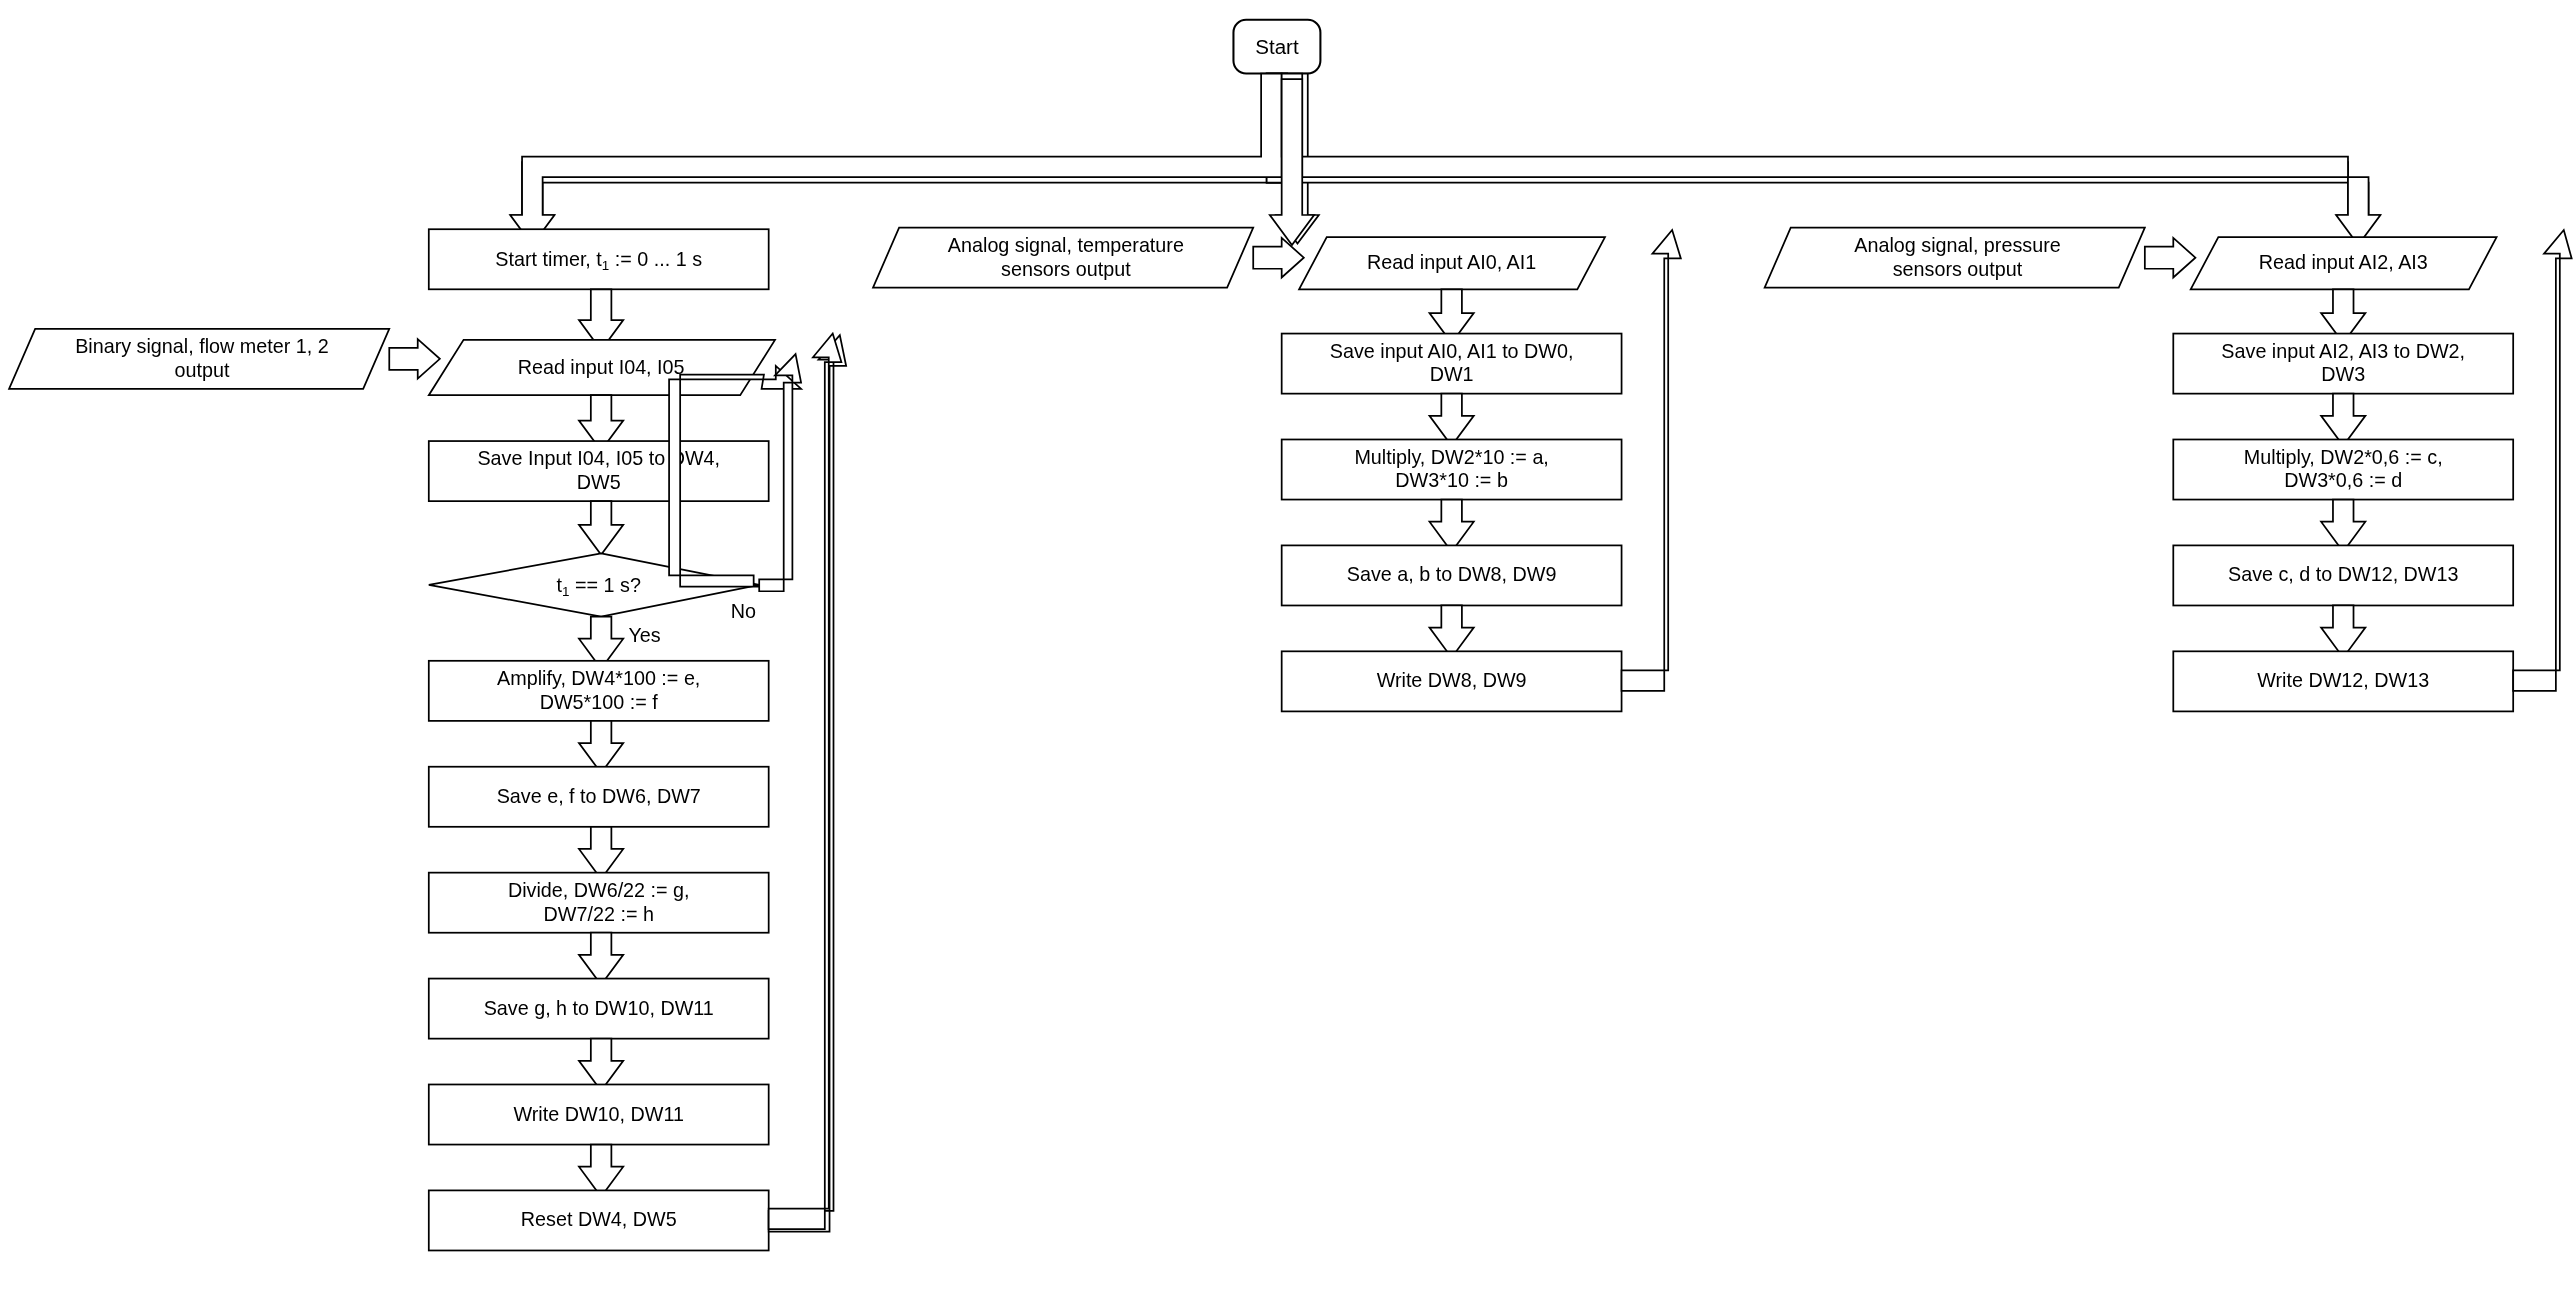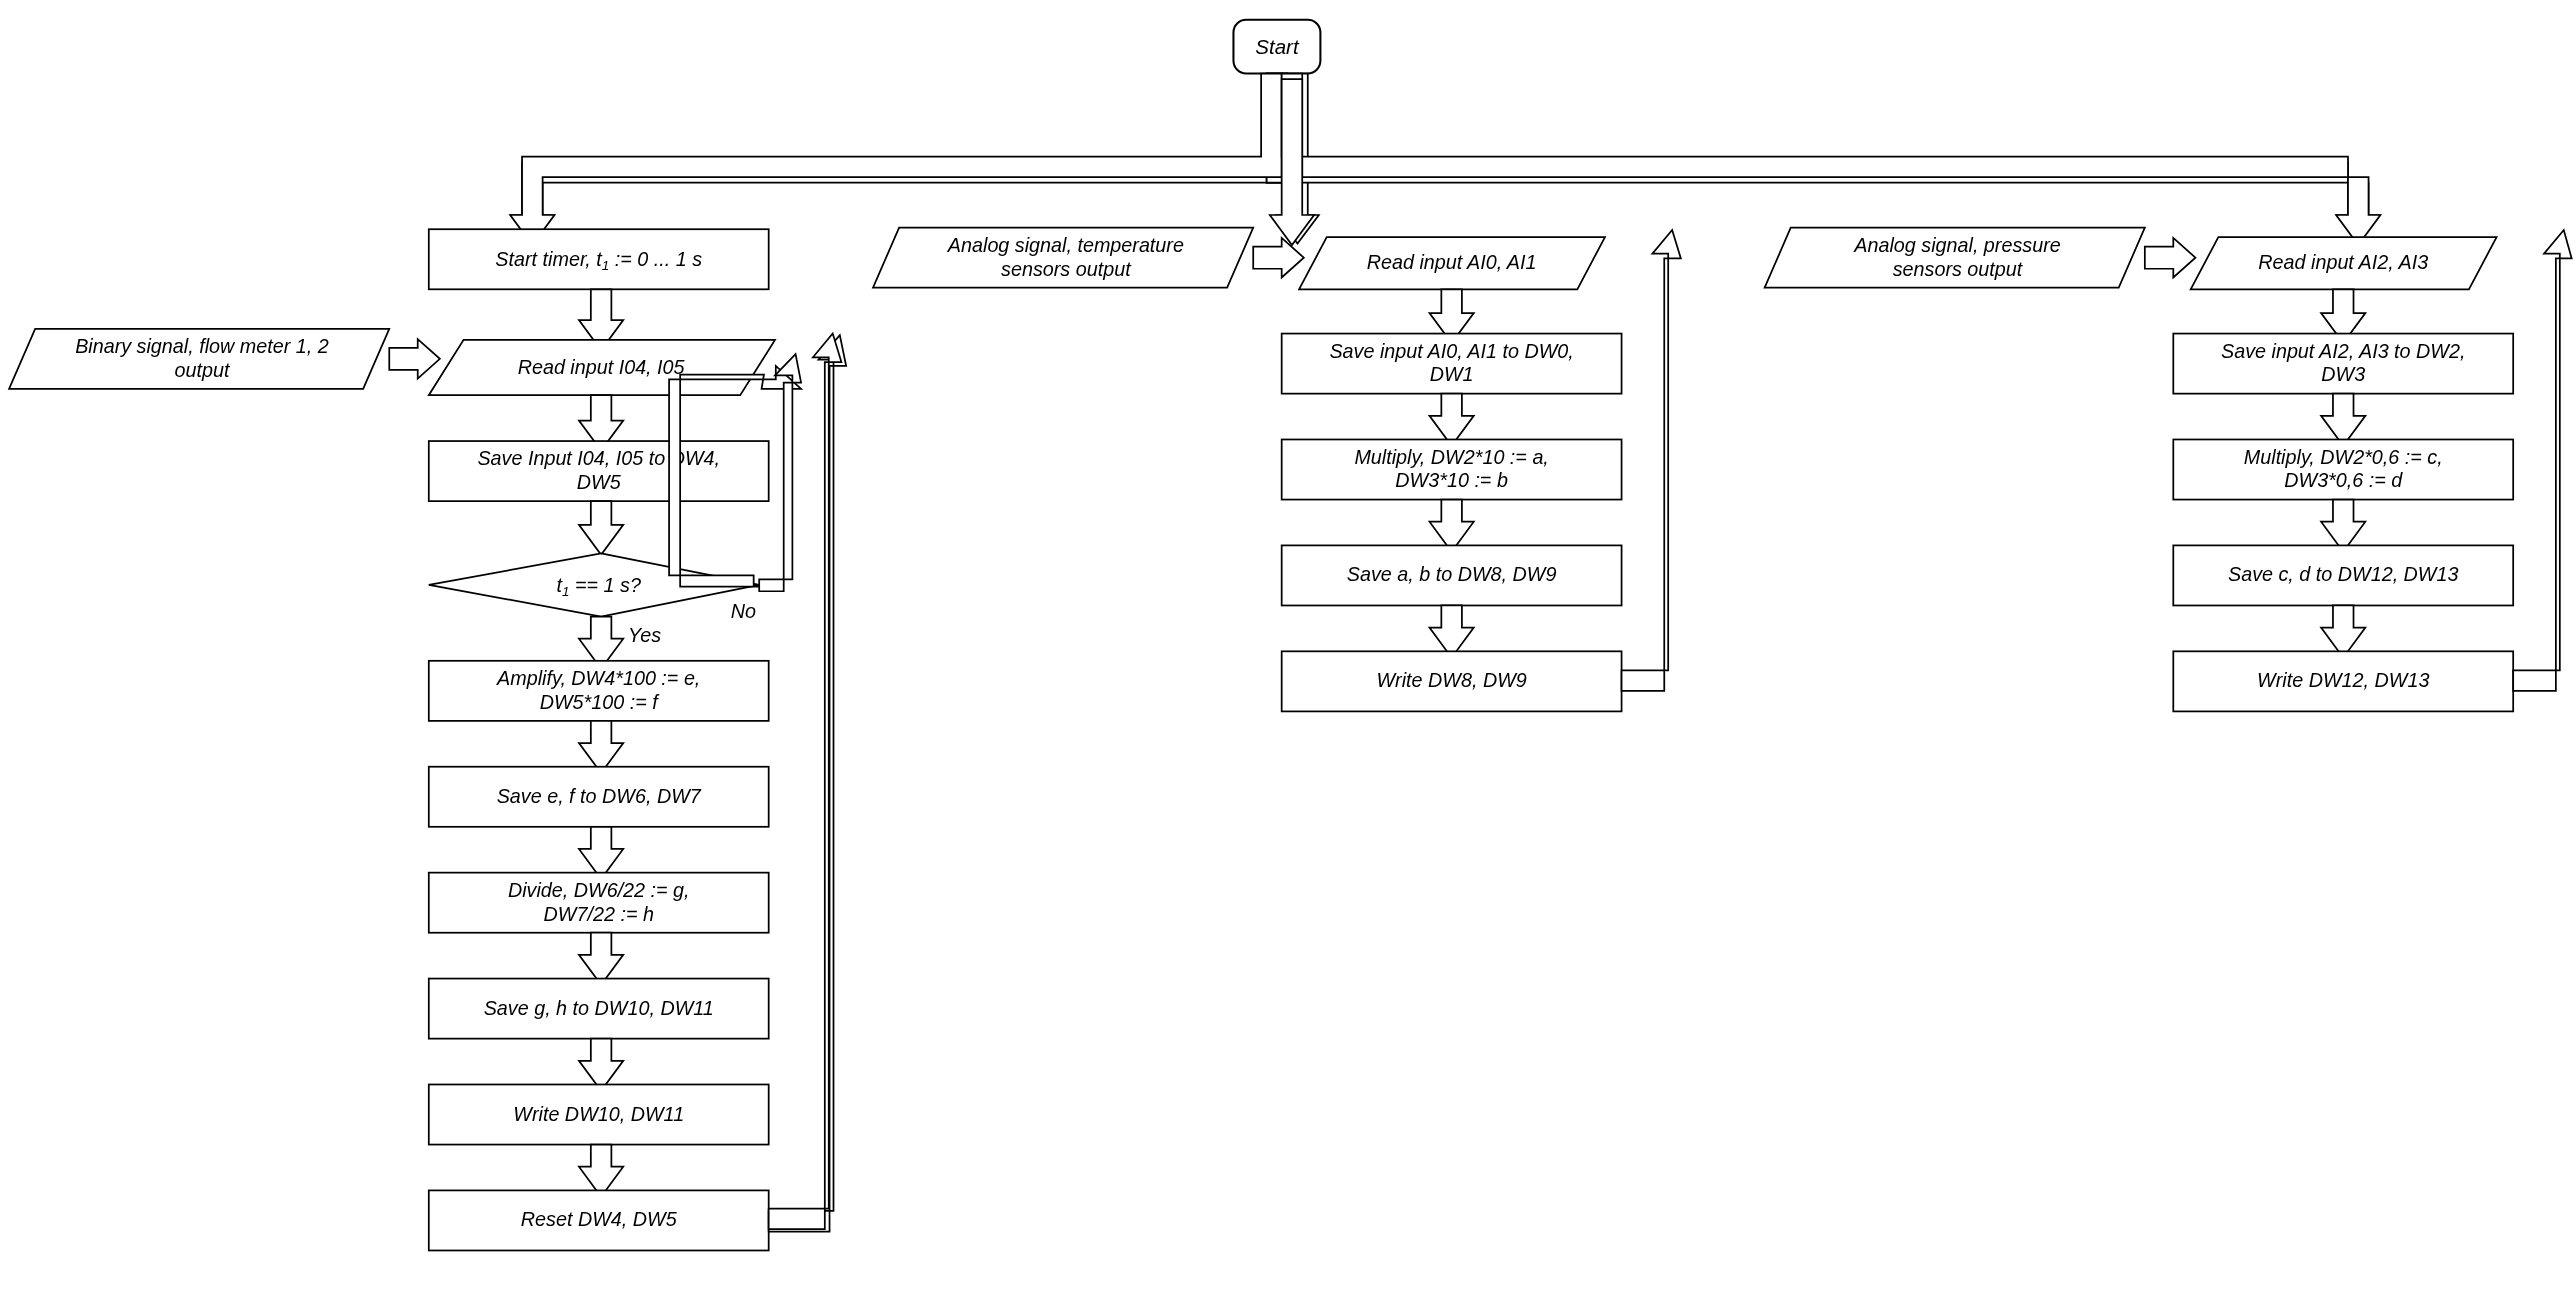--- a/index.html
+++ b/index.html
@@ -6,21 +6,20 @@
     margin: 0;
     padding: 0;
     background: #ffffff;
   }
   #canvas-wrap {
     position: relative;
     width: 2576px;
     height: 1290px;
     background: #ffffff;
     overflow: hidden;
-    font-style: italic;
   }
   svg#flowchart {
     display: block;
     width: 2576px;
     height: 1290px;
     background: #ffffff;
   }
   .shape-outline {
     fill: #ffffff;
     stroke: #000000;

